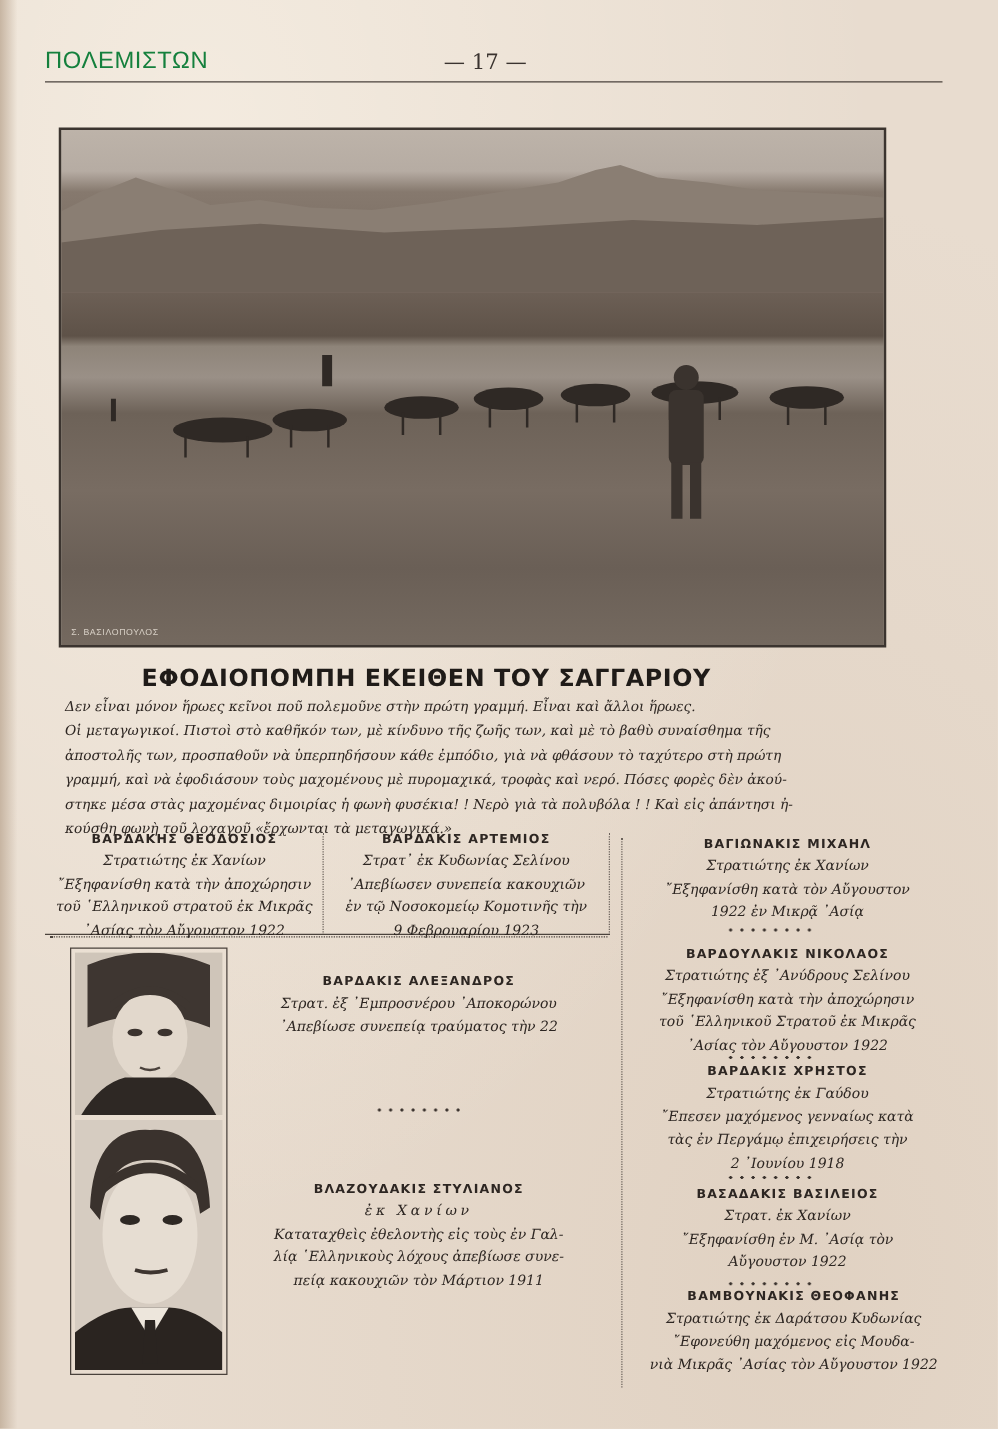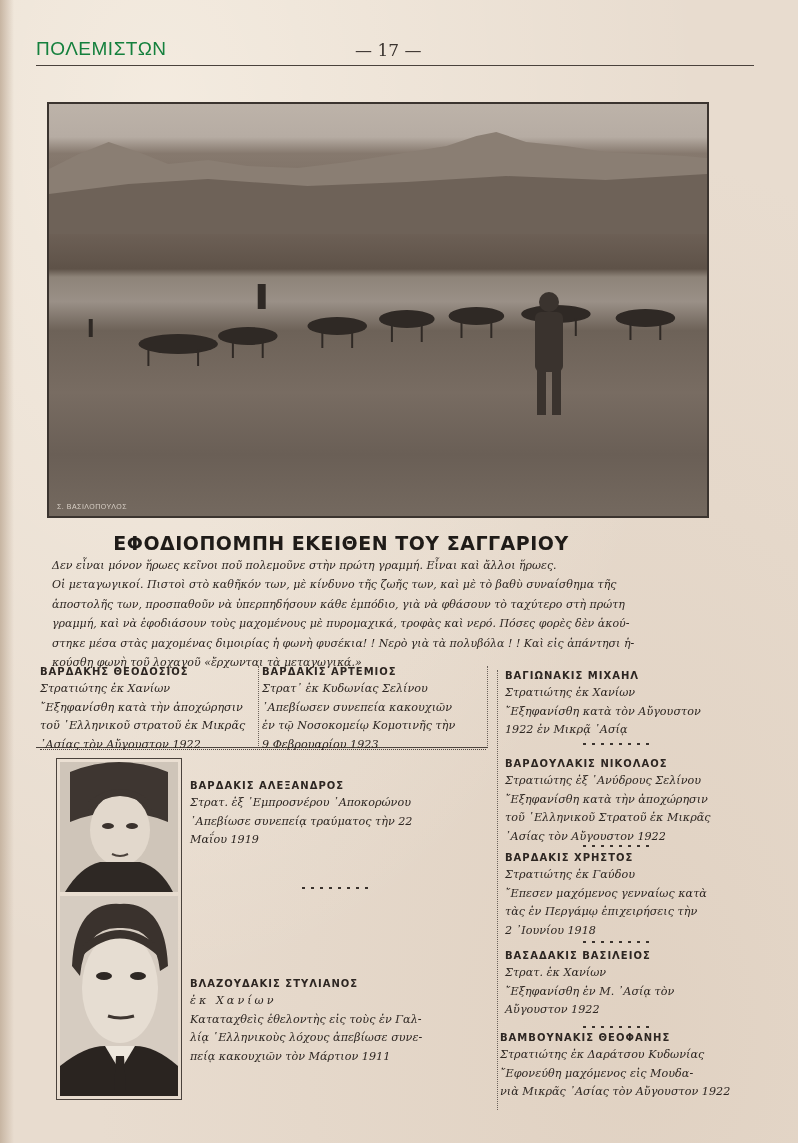--- a/index.html
+++ b/index.html
@@ -62,21 +62,21 @@
       letter-spacing: 0.5px; color: #1f1b18;
     }
     .article-body {
       position: absolute; left: 52px; top: 556px; width: 700px;
       font-style: italic; font-size: 11px; line-height: 19.4px; color: #2d2622;
       text-align: justify; text-align-last: left;
     }
     .article-body .line { display: block; white-space: nowrap; }
     
     .entry {
-      position: absolute; color: #2d2622;
+      position: absolute; text-align: center; color: #2d2622;
     }
     .entry .name {
       font-family: "DejaVu Sans", sans-serif; font-weight: bold; font-size: 10px;
       letter-spacing: 1px; line-height: 16px; display: block;
     }
     .entry .line {
       font-style: italic; font-size: 11.2px; line-height: 18.6px; display: block; white-space: nowrap;
     }
     .vdots {
       position: absolute; width: 0; border-left: 1px dotted #6b625b;
@@ -255,23 +255,22 @@
       <path d="M45,150 L60,175 L75,150 Z" fill="#ede6dc"></path>
       <path d="M56,160 L64,160 L66,195 L54,195 Z" fill="#2a2420"></path>
     </svg>
   </div>
 </div>
 
 <div class="entry" style="left:190px; top:778px; width:290px;">
   <span class="name">ΒΑΡΔΑΚΙΣ ΑΛΕΞΑΝΔΡΟΣ</span>
   <span class="line">Στρατ. ἐξ ᾽Εμπροσνέρου ᾽Αποκορώνου</span>
   <span class="line">᾽Απεβίωσε συνεπείᾳ τραύματος τὴν 22</span>
-  <span class="line">Μαΐου 1919</span>
 </div>
 <div class="separator" style="left:299px; top:886px; width:72px;"></div>
 
-<div class="entry" style="left:190px; top:976px; width:290px;">
+<div class="entry" style="left:190px; top:944px; width:290px;">
   <span class="name">ΒΛΑΖΟΥΔΑΚΙΣ ΣΤΥΛΙΑΝΟΣ</span>
   <span class="line" style="letter-spacing:3px;">ἐκ Χανίων</span>
   <span class="line">Καταταχθεὶς ἐθελοντὴς εἰς τοὺς ἐν Γαλ-</span>
   <span class="line">λίᾳ ῾Ελληνικοὺς λόχους ἀπεβίωσε συνε-</span>
   <span class="line">πείᾳ κακουχιῶν τὸν Μάρτιον 1911</span>
 </div>
 
 </body></html>

